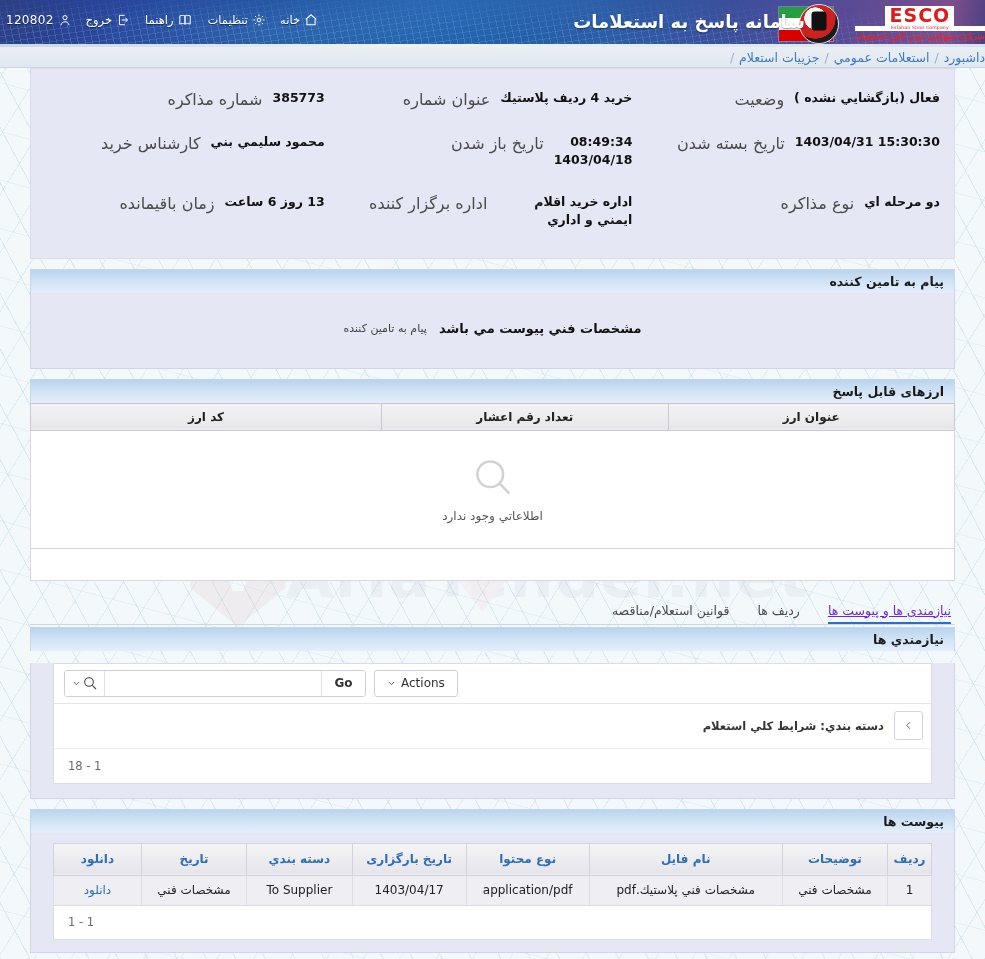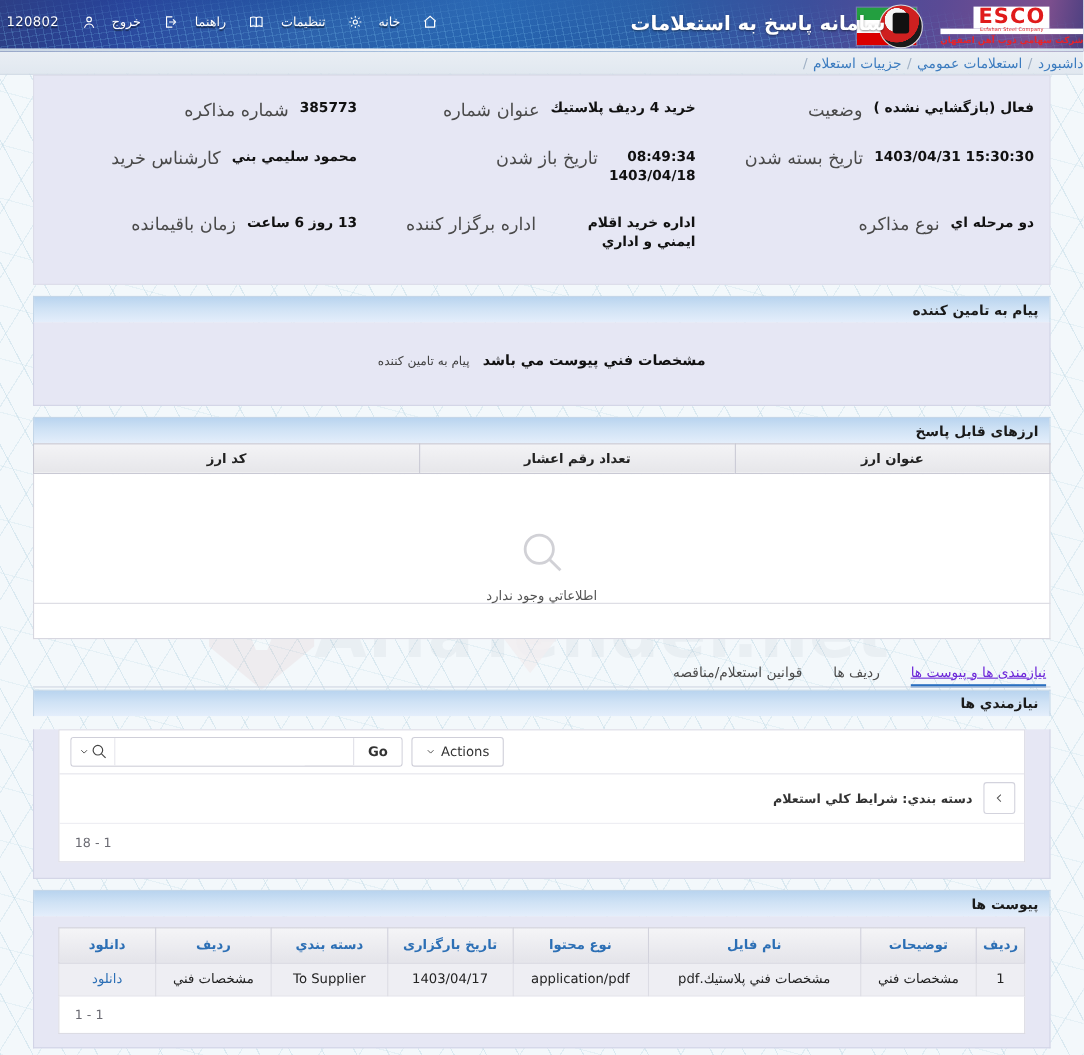--- a/index.html
+++ b/index.html
@@ -123,21 +123,21 @@
   }
 
   .top-nav {
     position: absolute;
     left: 6px; top: 13px;
     display: flex; align-items: center;
     gap: 14px;
     direction: rtl;
   }
   .top-nav .nav-item {
-    display: flex; align-items: center; gap: 20px;
+    display: flex; align-items: center; gap: 4px;
     color: #ffffff; font-size: 11.5px;
     white-space: nowrap;
     cursor: pointer;
     text-shadow: 0 1px 1px rgba(0,0,0,.5);
   }
   .top-nav .nav-item svg { display: block; }
   .user-id { color: #fff; font-size: 12px; letter-spacing: .3px; }
 
   
   .breadcrumb-bar {
@@ -219,21 +219,21 @@
     background: linear-gradient(to bottom, #f4f4f6, #e6e6ea);
     border: 1px solid #c9c9d4;
     font-size: 12px; font-weight: bold; color: #222;
     height: 27px;
     text-align: center;
   }
   .empty-zone {
     background: #fff;
     border: 1px solid #d7d7e0; border-top: none;
     height: 118px;
-    display: flex; flex-direction: column; align-items: center; justify-content: flex-end;
+    display: flex; flex-direction: column; align-items: center; justify-content: center;
     gap: 10px;
   }
   .empty-zone .mag { opacity: .45; }
   .empty-text { font-size: 12px; color: #555; }
   .cur-foot { height: 32px; background: #fff; border: 1px solid #d7d7e0; border-top: none; }
 
   
   .tabs-row {
     display: flex; align-items: flex-end; justify-content: flex-start;
     gap: 28px;
@@ -612,21 +612,21 @@
         <div class="att-inner">
           <table class="att-table">
             <thead>
               <tr>
                 <th style="width:5%">ردیف</th>
                 <th style="width:12%">توضیحات</th>
                 <th style="width:22%">نام فایل</th>
                 <th style="width:14%">نوع محتوا</th>
                 <th style="width:13%">تاریخ بارگزاری</th>
                 <th style="width:12%">دسته بندي</th>
-                <th style="width:12%">رديف</th>
+                <th style="width:12%">تاریخ</th>
                 <th style="width:10%">دانلود</th>
               </tr>
             </thead>
             <tbody>
               <tr>
                 <td>1</td>
                 <td>مشخصات فني</td>
                 <td>مشخصات فني پلاستيك.pdf</td>
                 <td class="ltr">application/pdf</td>
                 <td class="ltr">1403/04/17</td>

